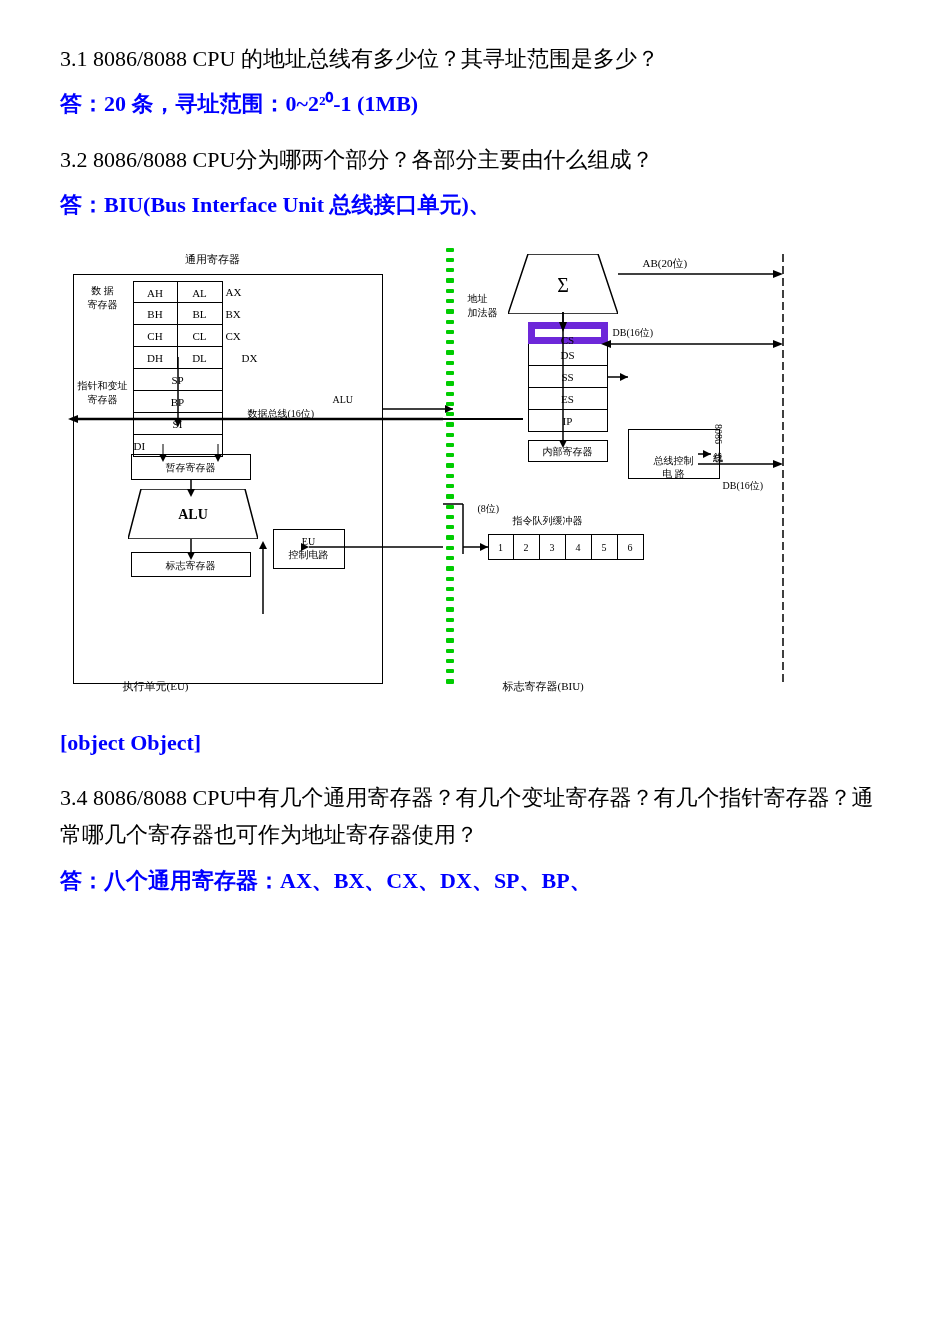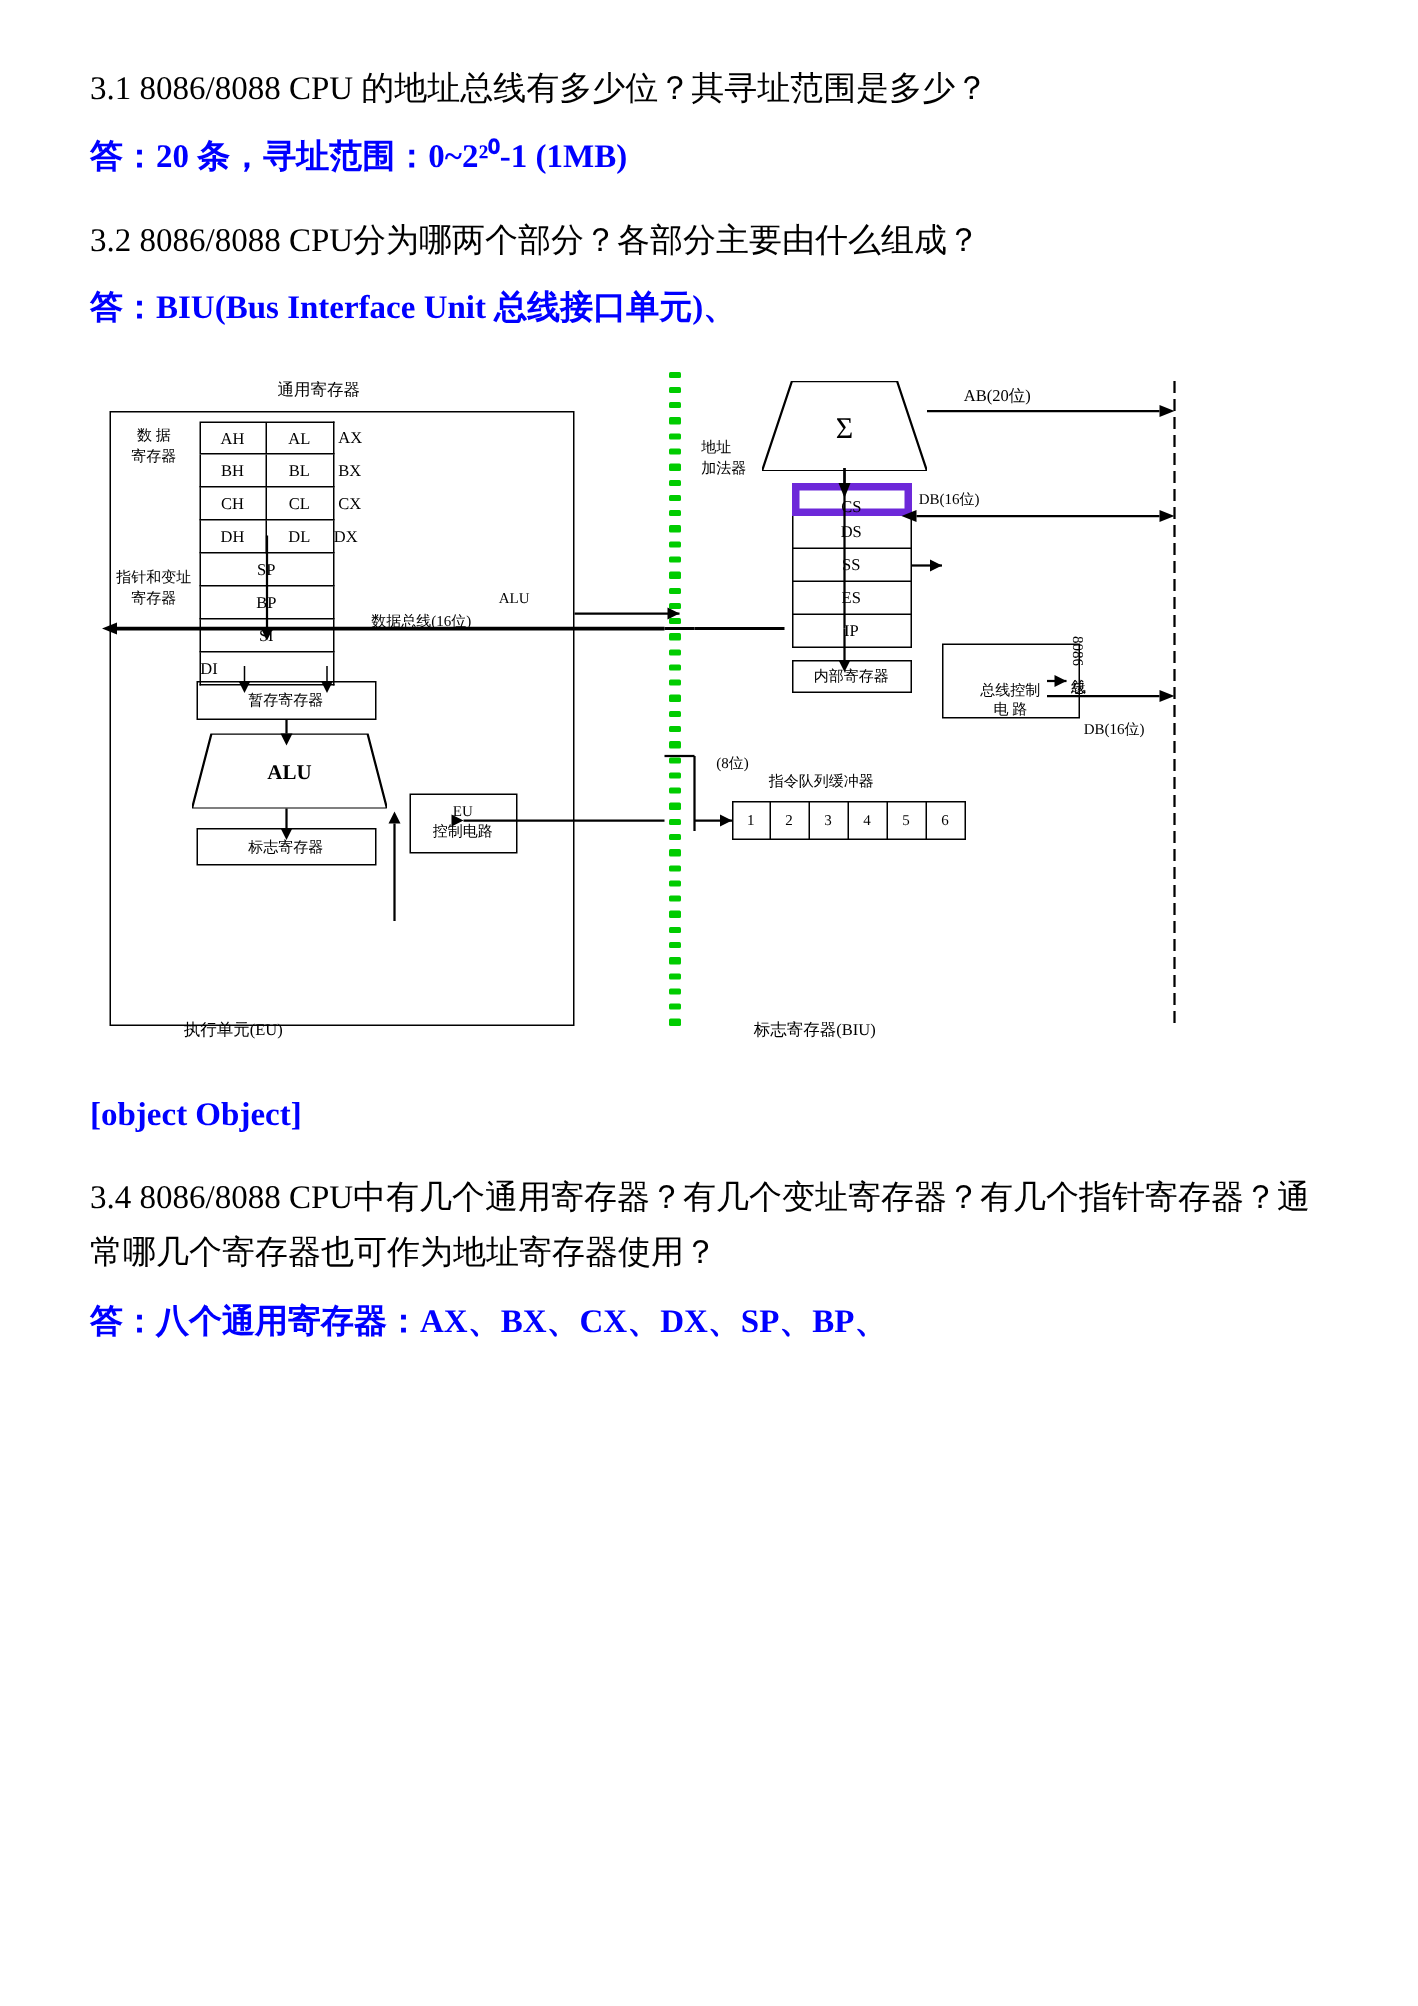--- a/index.html
+++ b/index.html
@@ -159,21 +159,21 @@
         <div style="width:28px;font-size:11px;padding-left:3px;line-height:22px;">BX</div>
       </div>
       <div style="display:flex; align-items:center;">
         <div style="width:45px;height:22px;border:1px solid #000;border-top:none;text-align:center;line-height:22px;font-size:11px;">CH</div>
         <div style="width:45px;height:22px;border:1px solid #000;border-left:none;border-top:none;text-align:center;line-height:22px;font-size:11px;">CL</div>
         <div style="width:28px;font-size:11px;padding-left:3px;line-height:22px;">CX</div>
       </div>
       <div style="display:flex; align-items:center;">
         <div style="width:45px;height:22px;border:1px solid #000;border-top:none;text-align:center;line-height:22px;font-size:11px;">DH</div>
         <div style="width:45px;height:22px;border:1px solid #000;border-left:none;border-top:none;text-align:center;line-height:22px;font-size:11px;">DL</div>
-        <div style="width:28px;font-size:11px;padding-left:0;line-height:22px;">DX</div>
+        <div style="width:28px;font-size:11px;padding-left:19px;line-height:22px;">DX</div>
       </div>
       <div style="display:flex; align-items:center;">
         <div style="width:90px;height:22px;border:1px solid #000;border-top:none;text-align:center;line-height:22px;font-size:11px;">SP</div>
         <div style="width:28px;font-size:11px;padding-left:3px;line-height:22px;"></div>
       </div>
       <div style="display:flex; align-items:center;">
         <div style="width:90px;height:22px;border:1px solid #000;border-top:none;text-align:center;line-height:22px;font-size:11px;">BP</div>
       </div>
       <div style="display:flex; align-items:center;">
         <div style="width:90px;height:22px;border:1px solid #000;border-top:none;text-align:center;line-height:22px;font-size:11px;">SI</div>
@@ -252,21 +252,21 @@
     <div style="position:absolute; left:405px; top:48px; font-size:10px; line-height:1.4;">地址<br>加法器</div>
 
     <div style="position:absolute; left:445px; top:10px; width:110px; height:60px;">
       <svg width="110" height="60" viewBox="0 0 110 60">
         <polygon points="0,60 110,60 90,0 20,0" fill="white" stroke="black" stroke-width="1.5"></polygon>
         <text x="55" y="38" text-anchor="middle" font-size="20" fill="black">Σ</text>
       </svg>
     </div>
 
     <div style="position:absolute; left:465px; top:78px;">
-      <div style="width:80px;height:22px;border:5px solid #6d28d9;text-align:center;line-height:22px;font-size:11px;">CS</div>
+      <div style="width:80px;height:22px;border:7px solid #6d28d9;text-align:center;line-height:22px;font-size:11px;">CS</div>
       <div style="width:80px;height:22px;border:1px solid #000;border-top:none;text-align:center;line-height:22px;font-size:11px;">DS</div>
       <div style="width:80px;height:22px;border:1px solid #000;border-top:none;text-align:center;line-height:22px;font-size:11px;">SS</div>
       <div style="width:80px;height:22px;border:1px solid #000;border-top:none;text-align:center;line-height:22px;font-size:11px;">ES</div>
       <div style="width:80px;height:22px;border:1px solid #000;border-top:none;text-align:center;line-height:22px;font-size:11px;">IP</div>
     </div>
 
     <div style="position:absolute; left:550px; top:82px; font-size:10px;">DB(16位)</div>
 
     <div style="position:absolute; left:465px; top:196px; width:80px; height:22px; border:1px solid #000; font-size:10px; text-align:center; line-height:22px;">内部寄存器</div>
 

